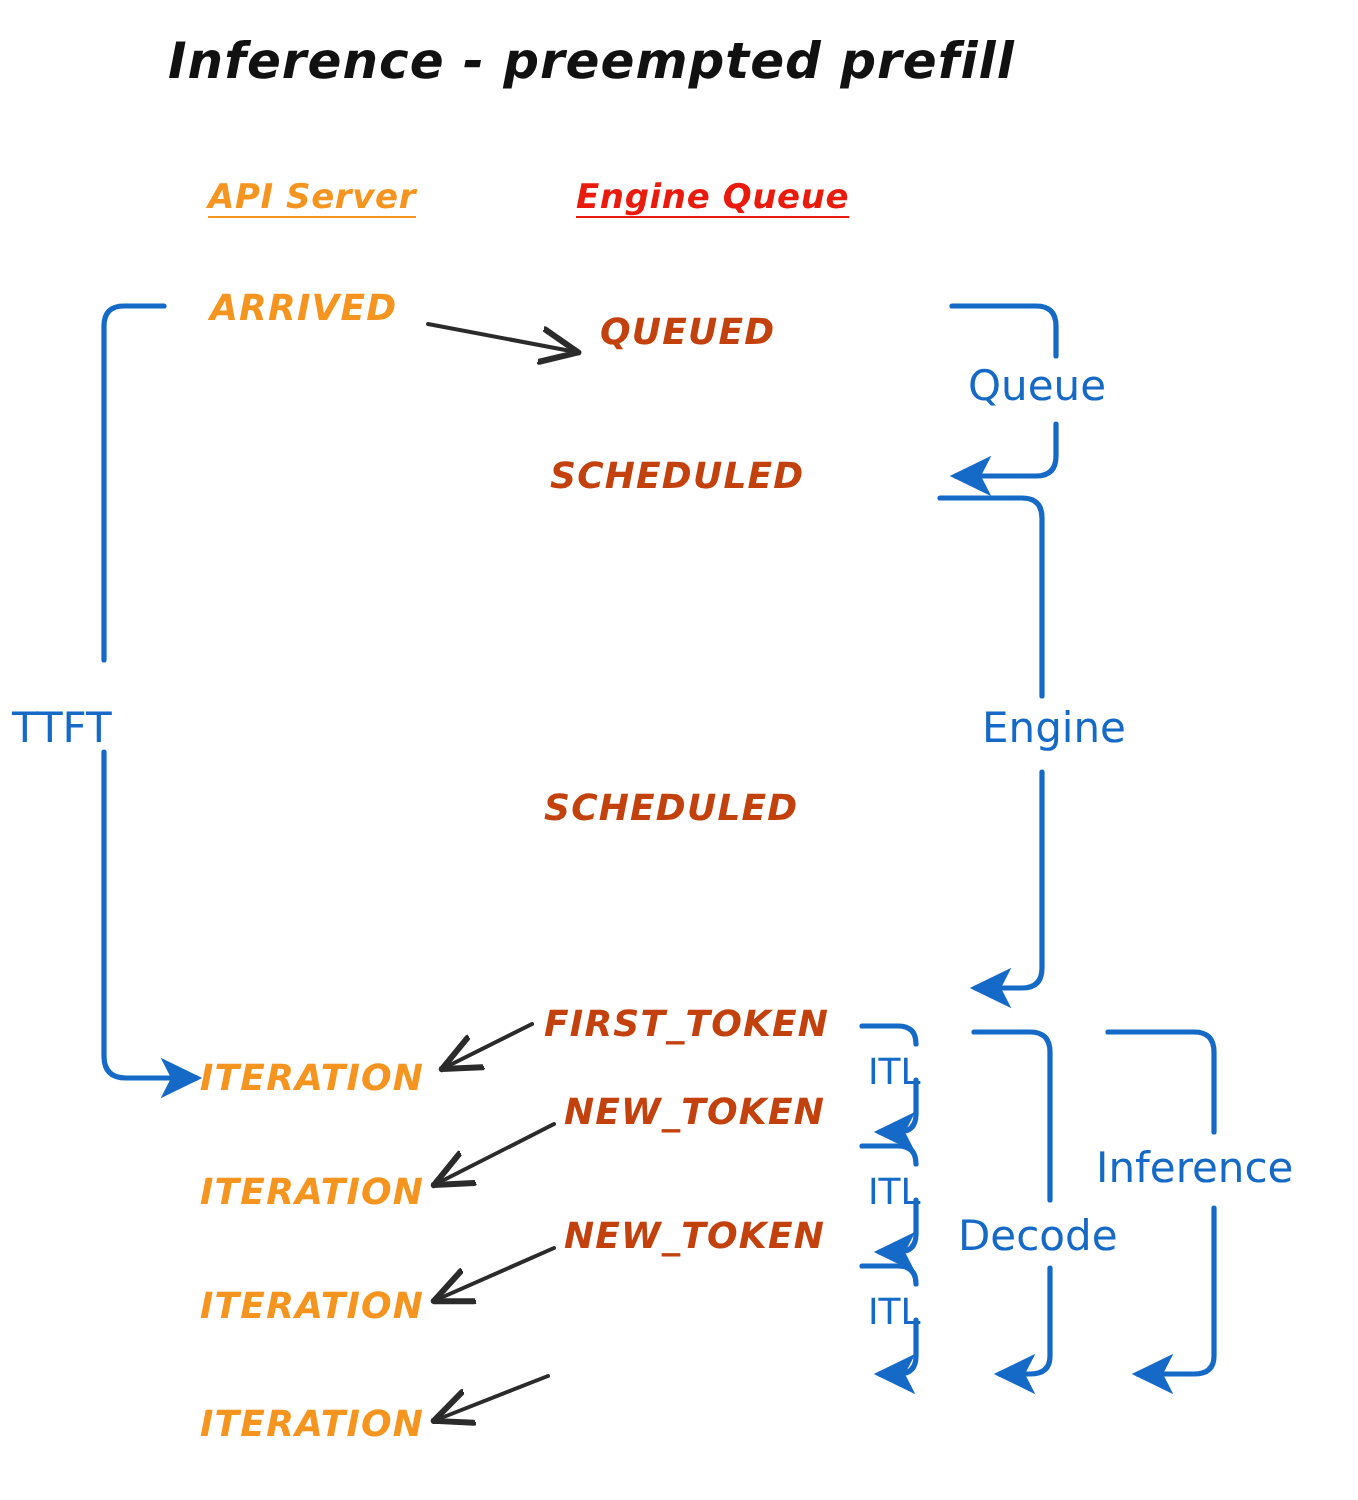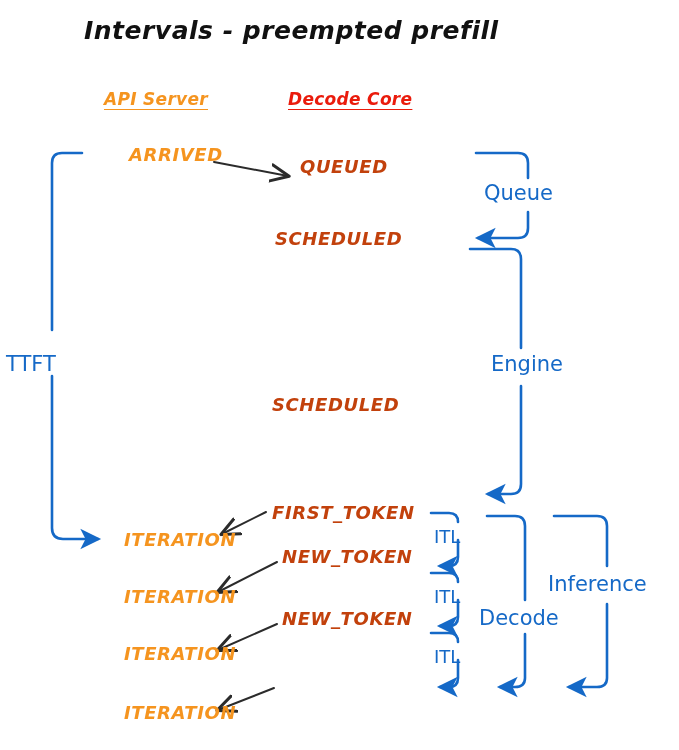--- a/index.html
+++ b/index.html
@@ -48,21 +48,21 @@
   }
   .colhead.api { color: #f5941f; }
   .colhead.engine { color: #ea1b0c; }
   .state {
     font-family: "DejaVu Sans", sans-serif;
     font-style: italic;
     font-weight: bold;
     font-size: 18px;
     letter-spacing: 0.6px;
   }
-  .state.api { color: #f5941f; margin-left: 24px; }
+  .state.api { color: #f5941f; }
   .state.engine { color: #c2410c; }
   .blue-lbl {
     font-family: "DejaVu Sans", sans-serif;
     font-style: normal;
     font-weight: normal;
     color: #1569c7;
     font-size: 21px;
   }
   .blue-lbl.small {
     font-size: 18px;
@@ -137,25 +137,25 @@
       <path d="M487,516 L515,516 Q525,516 525,526 L525,600" fill="none" stroke="#1569c7" stroke-width="2.6" stroke-linecap="round"></path>
       <path d="M525,634 L525,678 Q525,687 515,687 L500,687" fill="none" stroke="#1569c7" stroke-width="2.6" stroke-linecap="round" marker-end="url(#blue-arrow)"></path>
     </g>
 
     <g>
       <path d="M554,516 L597,516 Q607,516 607,526 L607,566" fill="none" stroke="#1569c7" stroke-width="2.6" stroke-linecap="round"></path>
       <path d="M607,604 L607,678 Q607,687 597,687 L569,687" fill="none" stroke="#1569c7" stroke-width="2.6" stroke-linecap="round" marker-end="url(#blue-arrow)"></path>
     </g>
   </svg>
 
-  <div class="lbl title" style="left:84px; top:18px;">Intervals - preempted prefill</div>
+  <div class="lbl title" style="left:84px; top:18px;">Inference - preempted prefill</div>
 
   <div class="lbl colhead api" style="left:104px; top:91px;">API Server</div>
 
-  <div class="lbl colhead engine" style="left:288px; top:91px;">Decode Core</div>
+  <div class="lbl colhead engine" style="left:288px; top:91px;">Engine Queue</div>
 
   <div class="lbl state api" style="left:105px; top:146px;">ARRIVED</div>
   <div class="lbl state api" style="left:100px; top:531px;">ITERATION</div>
   <div class="lbl state api" style="left:100px; top:588px;">ITERATION</div>
   <div class="lbl state api" style="left:100px; top:645px;">ITERATION</div>
   <div class="lbl state api" style="left:100px; top:704px;">ITERATION</div>
 
   <div class="lbl state engine" style="left:300px; top:158px;">QUEUED</div>
   <div class="lbl state engine" style="left:275px; top:230px;">SCHEDULED</div>
   <div class="lbl state engine" style="left:272px; top:396px;">SCHEDULED</div>

